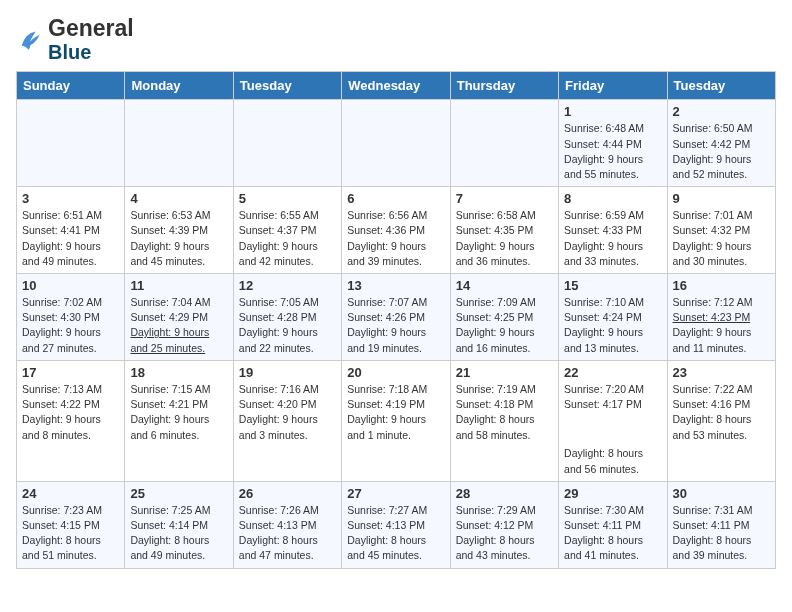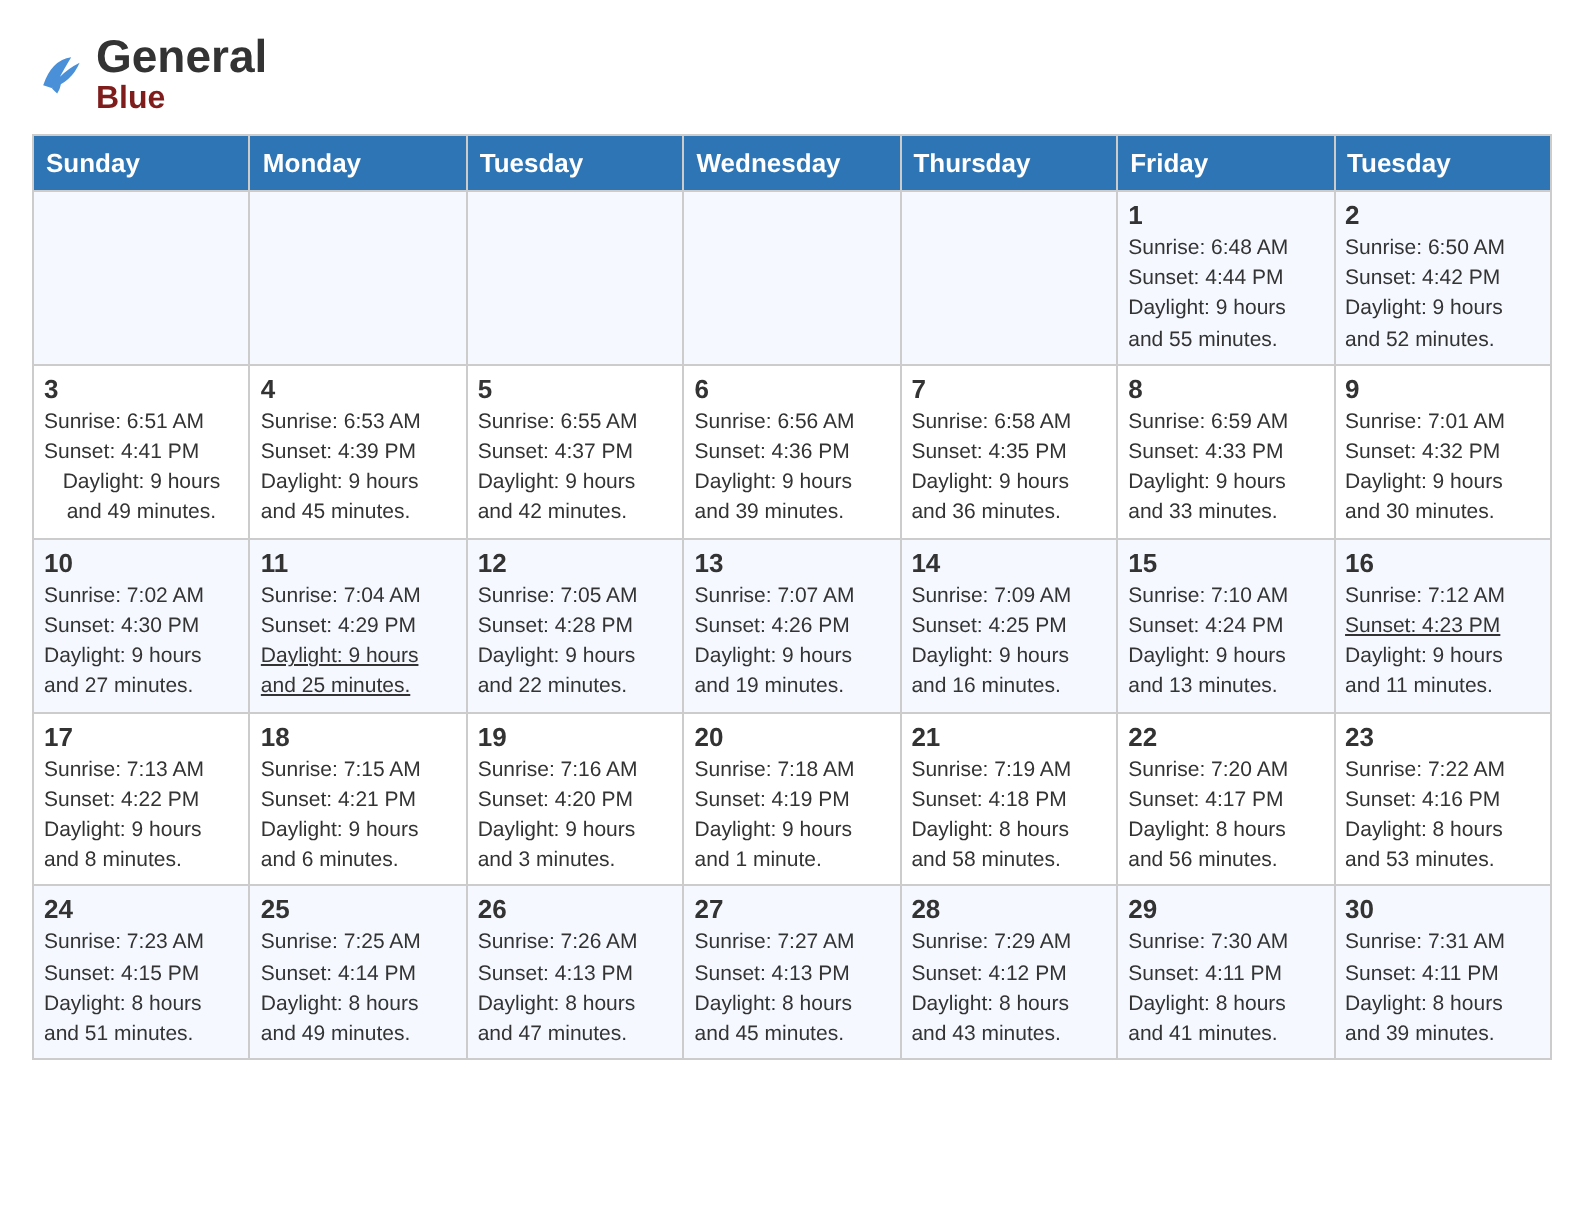--- a/index.html
+++ b/index.html
@@ -79,21 +79,21 @@
 <body>
 
 <div class="header-section">
   <div class="logo">
     <svg class="logo-bird" viewBox="0 0 40 40" xmlns="http://www.w3.org/2000/svg">
       <path d="M8 28 Q14 10 28 8 Q22 18 20 22 Q26 16 34 12 Q28 26 14 30 Z" fill="#4a90d9"></path>
       <path d="M20 22 Q22 28 18 34 Q14 30 14 30 Q18 28 20 22 Z" fill="#4a90d9"></path>
     </svg>
     <div>
       <div style="font-size:23px;font-weight:bold;color:#333;line-height:1.1;">General</div>
-      <div style="font-size:16px;font-weight:bold;color:#7f1d1d;line-height:1.1;">Blue</div>
+      <div style="font-size:20px;font-weight:bold;color:#0c4a6e;line-height:1.1;">Blue</div>
     </div>
   </div>
 </div>
 
 <table>
   <thead>
     <tr>
       <th>Sunday</th>
       <th>Monday</th>
       <th>Tuesday</th>
@@ -126,21 +126,21 @@
             <span style="display: block;">Daylight: 9 hours and 52 minutes.</span>
           </div>
         </td>
       </tr>
       <tr>
         <td>
           <span class="day-number">3</span>
           <div class="day-info">
             <span style="display: block;">Sunrise: 6:51 AM</span>
             <span style="display: block;">Sunset: 4:41 PM</span>
-            <span style="display: block; text-align: center;">Daylight: 9 hours and 49 minutes.</span>
+            <span style="display: block;">Daylight: 9 hours and 49 minutes.</span>
           </div>
         </td>
         <td>
           <span class="day-number">4</span>
           <div class="day-info">
             <span style="display: block;">Sunrise: 6:53 AM</span>
             <span style="display: block;">Sunset: 4:39 PM</span>
             <span style="display: block;">Daylight: 9 hours and 45 minutes.</span>
           </div>
         </td>
@@ -282,21 +282,21 @@
             <span style="display: block;">Sunrise: 7:19 AM</span>
             <span style="display: block;">Sunset: 4:18 PM</span>
             <span style="display: block;">Daylight: 8 hours and 58 minutes.</span>
           </div>
         </td>
         <td>
           <span class="day-number">22</span>
           <div class="day-info">
             <span style="display: block;">Sunrise: 7:20 AM</span>
             <span style="display: block;">Sunset: 4:17 PM</span>
-            <span style="display: block;">Daylight: 8 hours and 56 minutes.</span>
+            <span style="display: block; margin-top: 34px;">Daylight: 8 hours and 56 minutes.</span>
           </div>
         </td>
         <td>
           <span class="day-number">23</span>
           <div class="day-info">
             <span style="display: block;">Sunrise: 7:22 AM</span>
             <span style="display: block;">Sunset: 4:16 PM</span>
             <span style="display: block;">Daylight: 8 hours and 53 minutes.</span>
           </div>
         </td>

